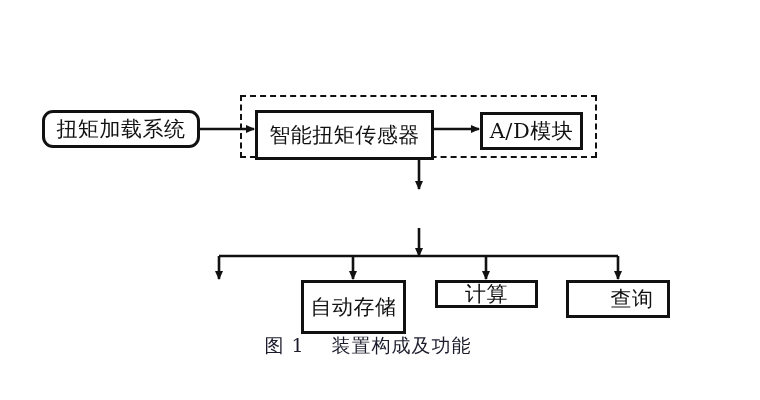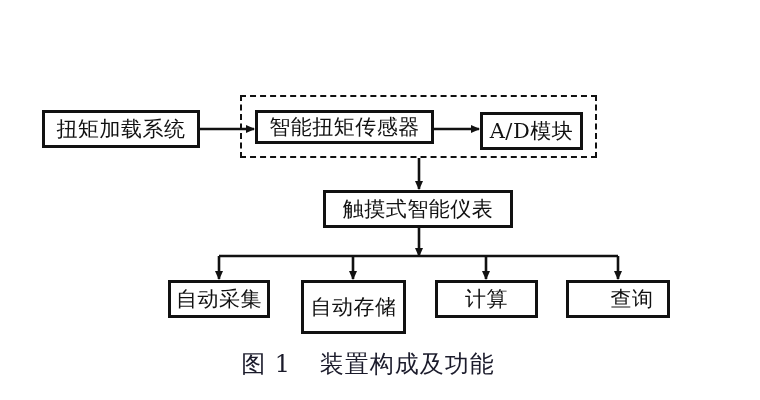--- a/index.html
+++ b/index.html
@@ -55,25 +55,24 @@
     border: 2px dashed #111111;
     background: transparent;
     z-index: 1;
   }
   #caption {
     position: absolute;
     left: 0;
     top: 333px;
     width: 736px;
     text-align: center;
-    font-size: 24px;
+    font-size: 19px;
     color: #1b1b2b;
     font-family: "DejaVu Serif", "Liberation Serif", serif;
     letter-spacing: 1px;
-    margin-top: 15px;
   }
   #caption .cap-num {
     margin-right: 4px;
   }
   #caption .cap-text {
     margin-left: 16px;
   }
 </style>
 </head>
 <body>
@@ -98,45 +97,39 @@
     <line x1="419" y1="228" x2="419" y2="256" stroke="#111111" stroke-width="2.6" marker-end="url(#arrowhead)"></line>
 
     <line x1="219" y1="256" x2="618" y2="256" stroke="#111111" stroke-width="2.6"></line>
 
     <line x1="219" y1="256" x2="219" y2="279" stroke="#111111" stroke-width="2.6" marker-end="url(#arrowhead)"></line>
     <line x1="353" y1="256" x2="353" y2="279" stroke="#111111" stroke-width="2.6" marker-end="url(#arrowhead)"></line>
     <line x1="486" y1="256" x2="486" y2="279" stroke="#111111" stroke-width="2.6" marker-end="url(#arrowhead)"></line>
     <line x1="618" y1="256" x2="618" y2="279" stroke="#111111" stroke-width="2.6" marker-end="url(#arrowhead)"></line>
   </svg>
 
-  <div class="node" style="left:42px; top:110px; width:158px; height:38px;">
+  <div class="node" style="left:42px; top:110px; width:158px; height:38px;border-radius:11px;">
     <span class="node-label">扭矩加载系统</span>
   </div>
 
-  <div class="node" style="left:255px; top:110px; width:179px; height:34px;">
+  <div class="node" style="left:255px; top:110px; width:179px; height:50px;">
     <span class="node-label">智能扭矩传感器</span>
   </div>
 
   <div class="node" style="left:480px; top:112px; width:103px; height:38px;">
     <span class="node-label">A/D模块</span>
   </div>
 
-  <div class="node" style="left:323px; top:190px; width:190px; height:38px;">
-    <span class="node-label">触摸式智能仪表</span>
-  </div>
 
-  <div class="node small" style="left:168px; top:280px; width:102px; height:38px;">
-    <span class="node-label">自动采集</span>
-  </div>
 
   <div class="node small" style="left:301px; top:280px; width:105px; height:54px;">
     <span class="node-label">自动存储</span>
   </div>
 
-  <div class="node small" style="left:435px; top:280px; width:103px; height:38px;">
+  <div class="node small" style="left:435px; top:280px; width:103px; height:28px;">
     <span class="node-label">计算</span>
   </div>
 
   <div class="node small" style="left:566px; top:280px; width:104px; height:38px;padding-left:28px;">
     <span class="node-label">查询</span>
   </div>
 
   <div id="caption">
     <span class="cap-label">图</span>
     <span class="cap-num">1</span>

